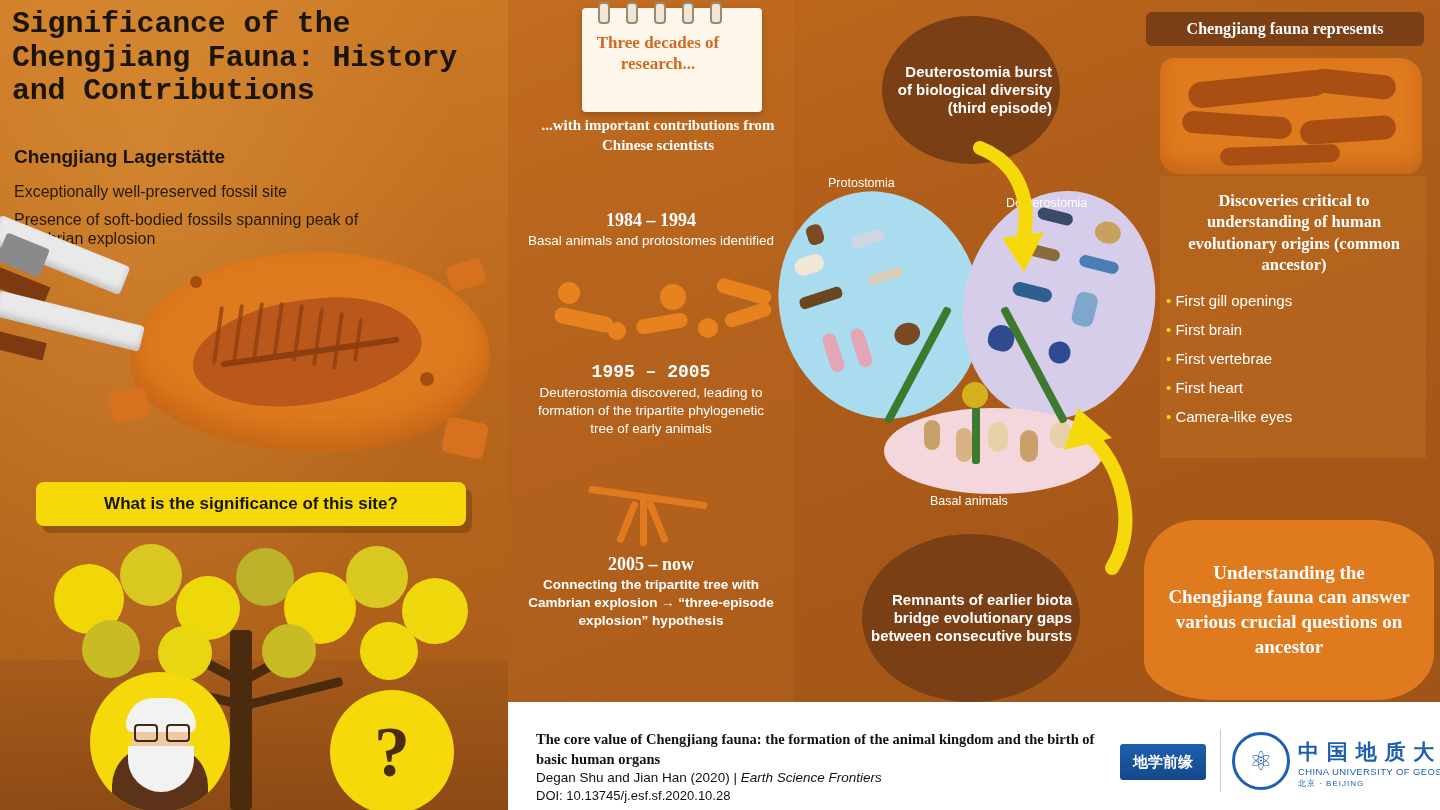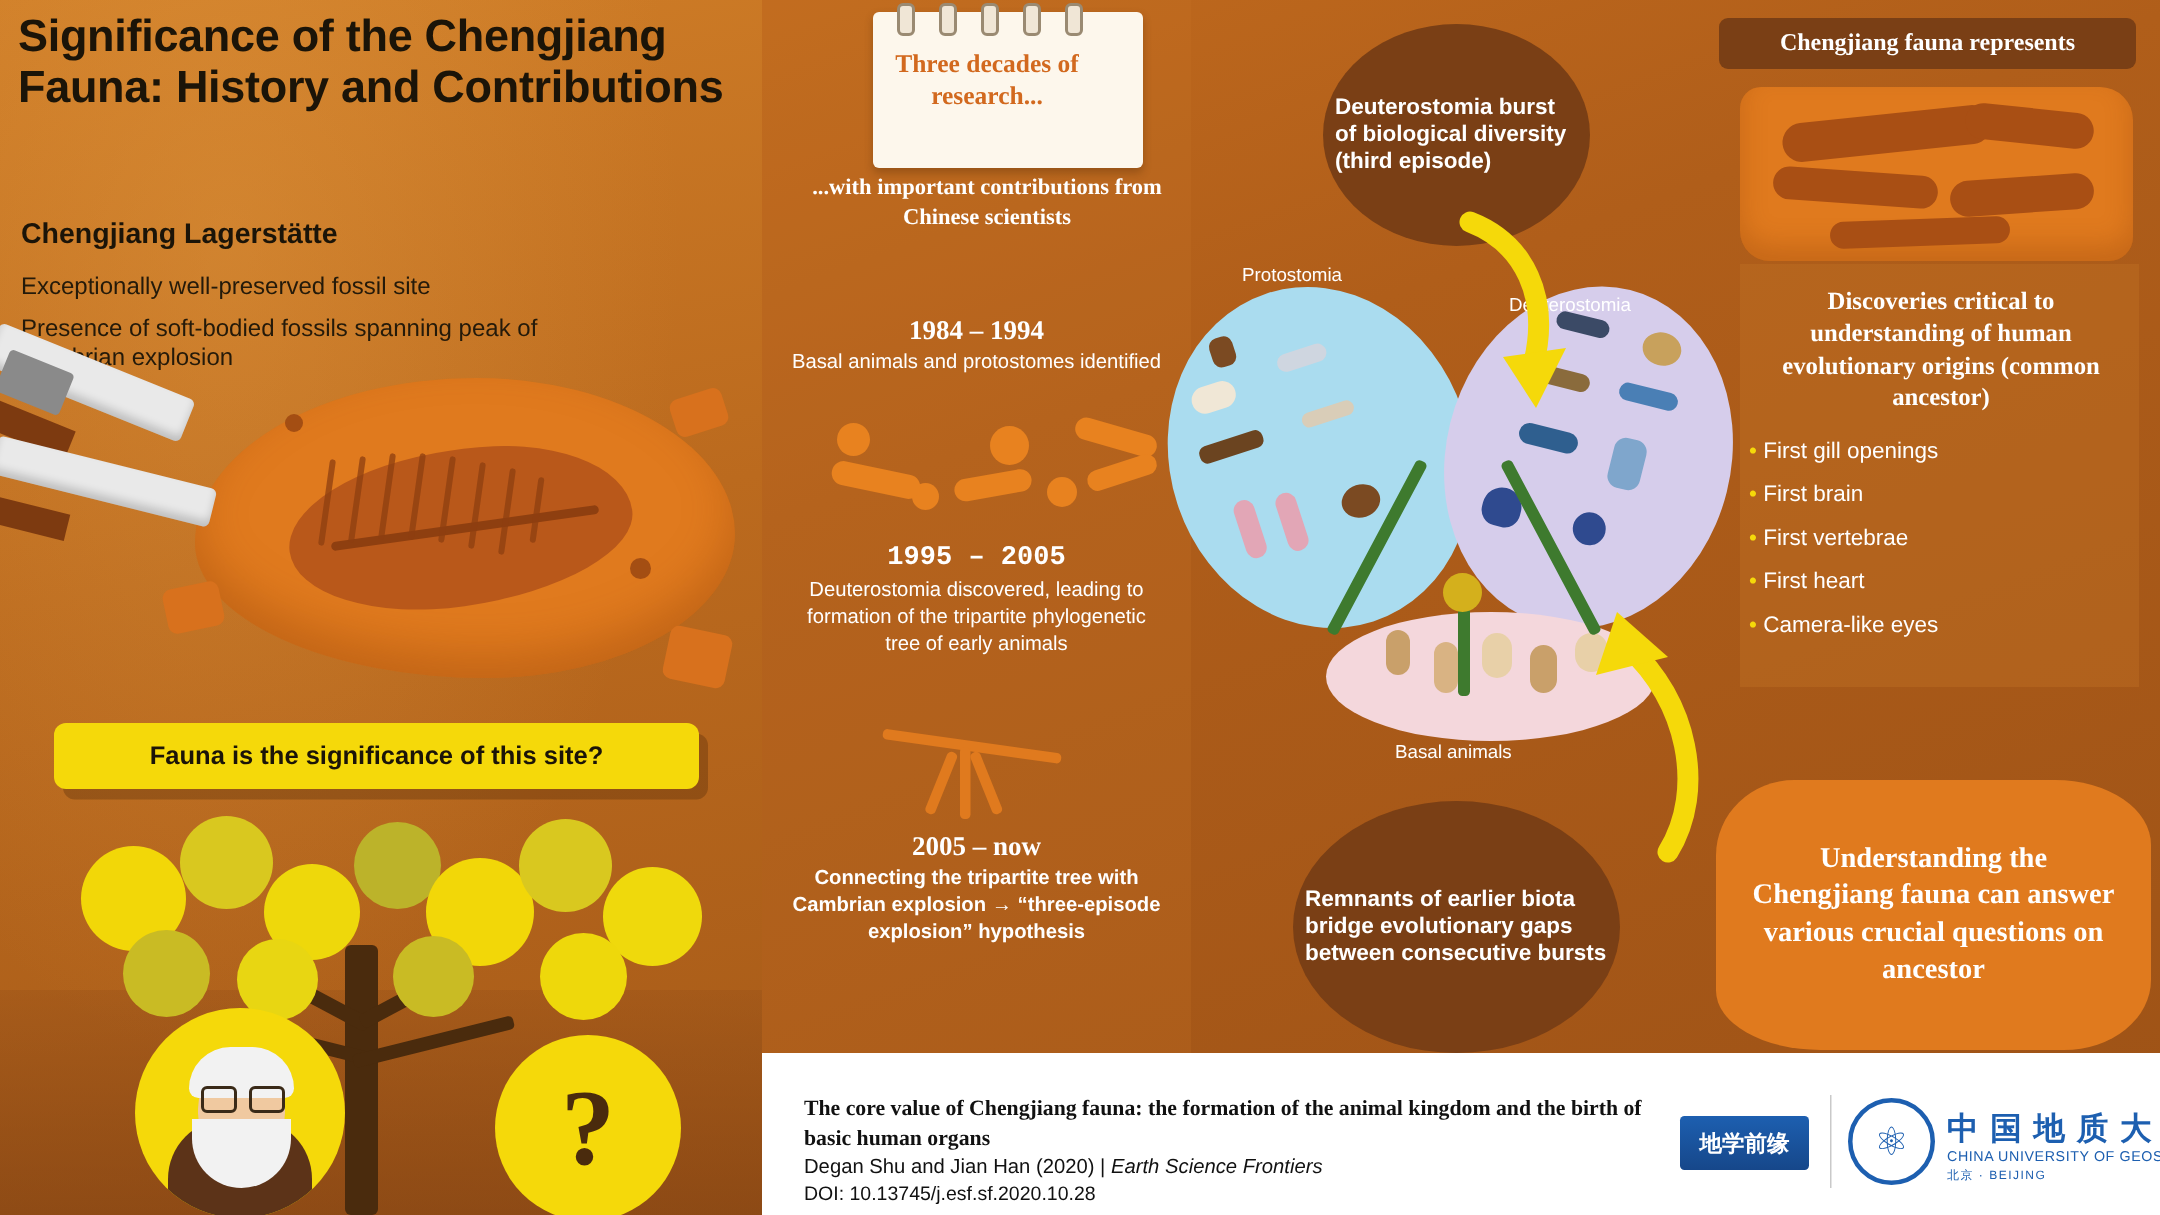--- a/index.html
+++ b/index.html
@@ -24,21 +24,21 @@
     background:
       radial-gradient(ellipse at 30% 20%, rgba(230,160,70,0.35), rgba(0,0,0,0) 60%),
       linear-gradient(170deg, #cf7d27 0%, #bb6a1e 45%, #a65a18 100%);
   }
   .left-panel .ground {
     position: absolute; left: 0; bottom: 0; width: 508px; height: 150px;
     background: linear-gradient(180deg, rgba(150,80,25,0.35), rgba(120,60,18,0.55));
   }
   .title {
     position: absolute; left: 12px; top: 8px; width: 480px;
-    font-family: Liberation Sans, sans-serif;
+    font-family: Liberation Mono, monospace;
     font-weight: bold; font-size: 30px; line-height: 1.12;
     color: #1b1408;
     letter-spacing: -0.2px;
   }
   .subtitle {
     position: absolute; left: 14px; top: 146px; width: 470px;
     font-weight: bold; font-size: 19px; color: #1b1408;
   }
   .bullet-line {
     position: absolute; left: 14px; width: 400px;
@@ -149,21 +149,21 @@
   .center-area { position:absolute; left: 794px; top: 0; width: 400px; height: 700px; }
   .oval { position:absolute; border-radius: 50%; }
   .oval-proto { left: -14px; top: 190px; width: 200px; height: 230px; background:#aadcef; transform: rotate(-18deg); }
   .oval-deut { left: 170px; top: 190px; width: 190px; height: 230px; background:#d6cdeb; transform: rotate(14deg); }
   .oval-basal { left: 90px; top: 408px; width: 220px; height: 86px; background:#f4d7dc; }
   .lbl { position:absolute; font-size: 12.5px; color:#ffffff; }
   .stemline { position:absolute; background:#3e7a2e; border-radius:3px; }
 
   .bubble-brown {
     position:absolute; border-radius: 50%;
-    background:#7a3f15; color:#ffffff; text-align:left;
+    background:#7a3f15; color:#ffffff; text-align:right;
     display:flex; align-items:center; justify-content:center;
     font-weight:bold; font-size: 15px; line-height:1.22; padding: 8px;
     box-sizing:border-box;
   }
   .arrow-yellow { position:absolute; }
 
   
   .right-tag {
     position:absolute; left: 1146px; top: 12px; width: 278px; height: 34px;
     background:#7a3f15; border-radius: 6px;
@@ -271,21 +271,21 @@
       <div class="pebble p2"></div>
       <div class="pebble p3"></div>
       <div class="handle-dark h1"></div>
       <div class="brush brush1"></div>
       <div class="brush1b"></div>
       <div class="handle-dark h2"></div>
       <div class="brush brush2"></div>
     </div>
 
     <div class="cta-banner">
-      <span>Fauna is the significance of this site?</span>
+      <span>What is the significance of this site?</span>
     </div>
 
     <div class="tree">
       <div class="trunk"></div>
       <div class="branch" style="left:140px; top:120px; width:80px; height:10px; transform:rotate(28deg);"></div>
       <div class="branch" style="left:206px; top:118px; width:80px; height:10px; transform:rotate(-28deg);"></div>
       <div class="branch" style="left:120px; top:150px; width:100px; height:9px; transform:rotate(14deg);"></div>
       <div class="branch" style="left:204px; top:150px; width:110px; height:9px; transform:rotate(-14deg);"></div>
       <div class="canopy" style="left:24px;  top:24px;  width:70px;  height:70px;  background:#f2d708;"></div>
       <div class="canopy" style="left:90px;  top:4px;   width:62px;  height:62px;  background:#d9c81f;"></div>

